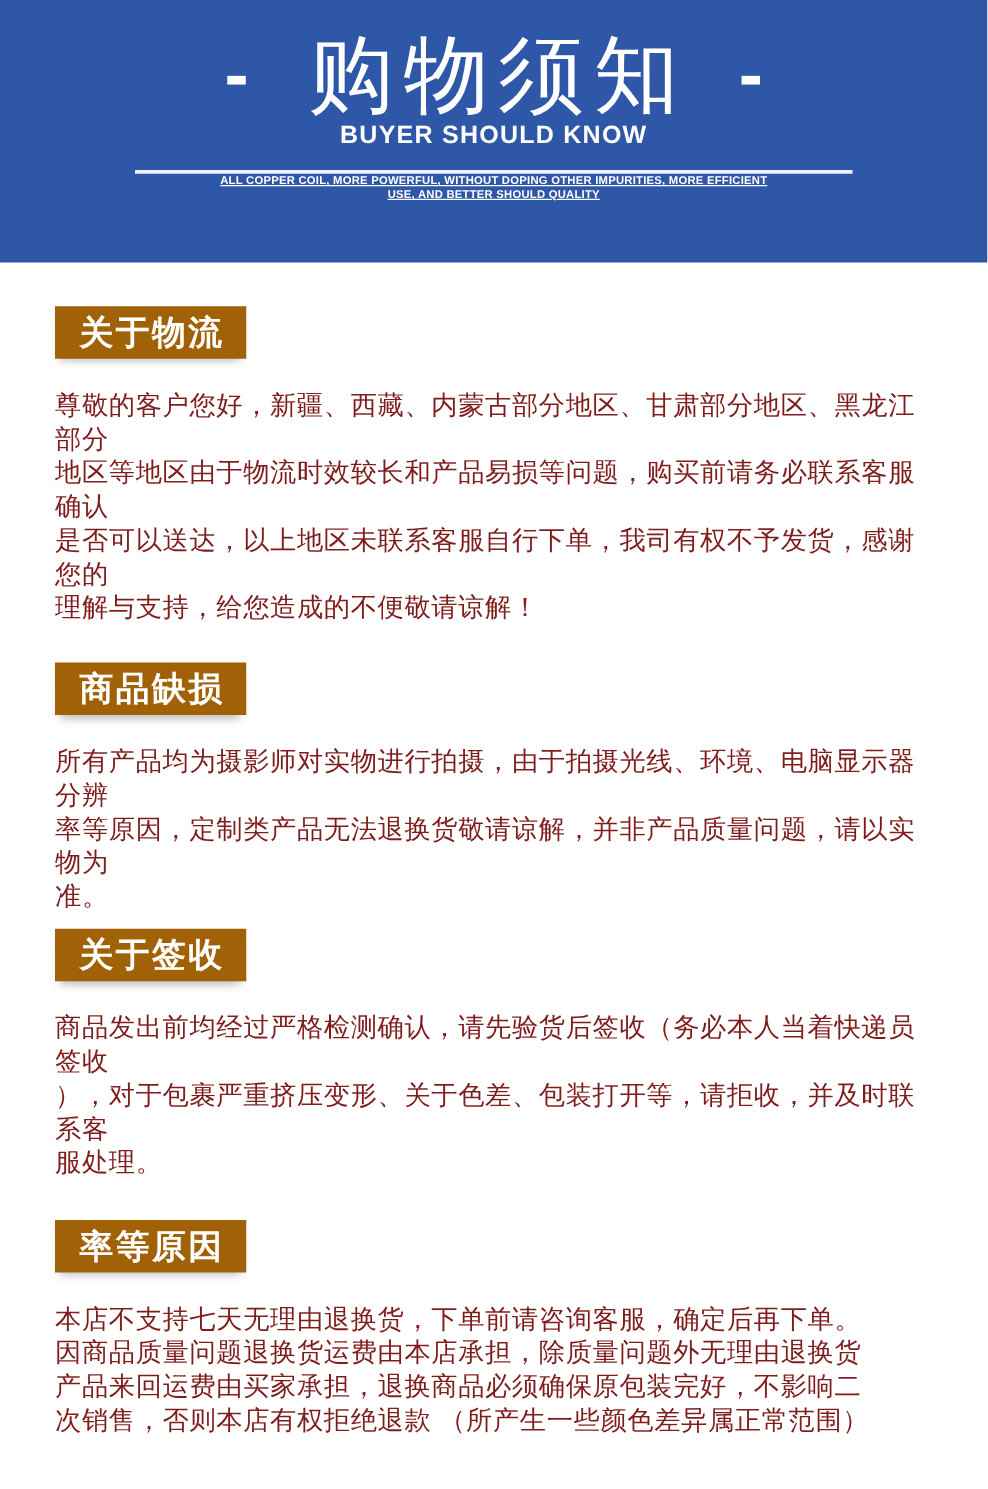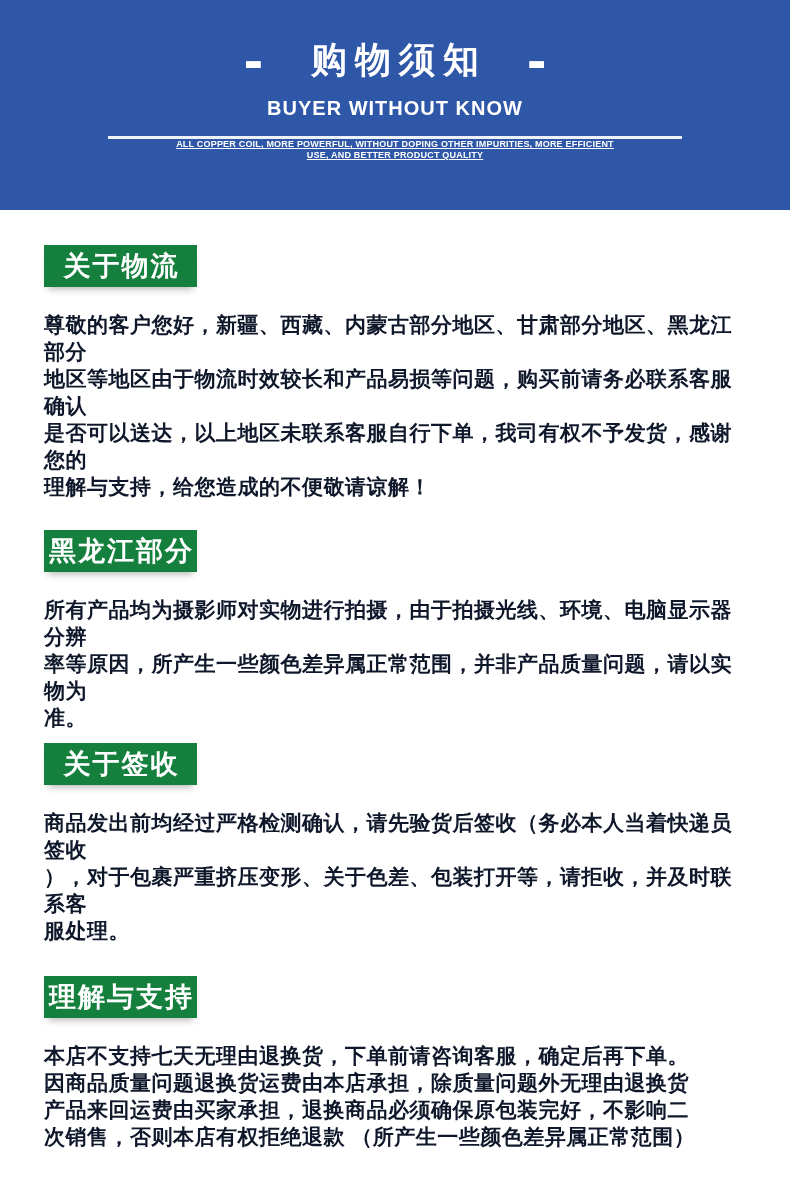--- a/index.html
+++ b/index.html
@@ -24,22 +24,22 @@
     align-items: center;
     gap: 40px;
     padding-top: 32px;
   }
   .title-dash {
     font-size: 58px;
     font-weight: 700;
     line-height: 56px;
   }
   .title {
-    font-size: 36px;
-    font-weight: 700;
+    font-size: 68px;
+    font-weight: 400;
     line-height: 56px;
     letter-spacing: 8px;
     text-indent: 8px; 
   }
   .subtitle {
     margin-top: 9px;
     font-size: 20px;
     font-weight: 700;
     letter-spacing: 1px;
   }
@@ -66,81 +66,81 @@
   .sec.s2 { margin-top: 30px; }
   .sec.s3 { margin-top: 12px; }
   .sec.s4 { margin-top: 32px; }
 
   .badge {
     display: flex;
     align-items: center;
     justify-content: center;
     width: 153px;
     height: 42px;
-    background: #15803d;
+    background: #a16207;
     color: #ffffff;
     font-size: 27px;
     font-weight: 700;
     letter-spacing: 2px;
     text-indent: 2px;
     box-shadow: 0 6px 7px -4px rgba(90, 90, 90, 0.45);
   }
 
   .para {
     margin-top: 24px;
     font-size: 21px;
-    font-weight: 700;
-    color: #0f172a;
+    font-weight: 400;
+    color: #7f1d1d;
     line-height: 27px;
     letter-spacing: 0.5px;
     white-space: pre-line;
   }
 </style>
 </head>
 <body>
 
 <header class="banner">
   <div class="title-row">
     <span class="title-dash">-</span>
     <h1 class="title">购物须知</h1>
     <span class="title-dash">-</span>
   </div>
-  <div class="subtitle">BUYER WITHOUT KNOW</div>
+  <div class="subtitle">BUYER SHOULD KNOW</div>
   <div class="divider"></div>
   <div class="tagline">
     <div>ALL COPPER COIL, MORE POWERFUL, WITHOUT DOPING OTHER IMPURITIES, MORE EFFICIENT</div>
-    <div>USE, AND BETTER PRODUCT QUALITY</div>
+    <div>USE, AND BETTER SHOULD QUALITY</div>
   </div>
 </header>
 
 <main class="content">
 
   <section class="sec s1">
     <div class="badge">关于物流</div>
     <p class="para">尊敬的客户您好，新疆、西藏、内蒙古部分地区、甘肃部分地区、黑龙江部分
 地区等地区由于物流时效较长和产品易损等问题，购买前请务必联系客服确认
 是否可以送达，以上地区未联系客服自行下单，我司有权不予发货，感谢您的
 理解与支持，给您造成的不便敬请谅解！</p>
   </section>
 
   <section class="sec s2">
-    <div class="badge">黑龙江部分</div>
+    <div class="badge">商品缺损</div>
     <p class="para">所有产品均为摄影师对实物进行拍摄，由于拍摄光线、环境、电脑显示器分辨
-率等原因，所产生一些颜色差异属正常范围，并非产品质量问题，请以实物为
+率等原因，定制类产品无法退换货敬请谅解，并非产品质量问题，请以实物为
 准。</p>
   </section>
 
   <section class="sec s3">
     <div class="badge">关于签收</div>
     <p class="para">商品发出前均经过严格检测确认，请先验货后签收（务必本人当着快递员签收
 ），对于包裹严重挤压变形、关于色差、包装打开等，请拒收，并及时联系客
 服处理。</p>
   </section>
 
   <section class="sec s4">
-    <div class="badge">理解与支持</div>
+    <div class="badge">率等原因</div>
     <p class="para">本店不支持七天无理由退换货，下单前请咨询客服，确定后再下单。
 因商品质量问题退换货运费由本店承担，除质量问题外无理由退换货
 产品来回运费由买家承担，退换商品必须确保原包装完好，不影响二
 次销售，否则本店有权拒绝退款 （所产生一些颜色差异属正常范围）</p>
   </section>
 
 </main>
 
 </body></html>

